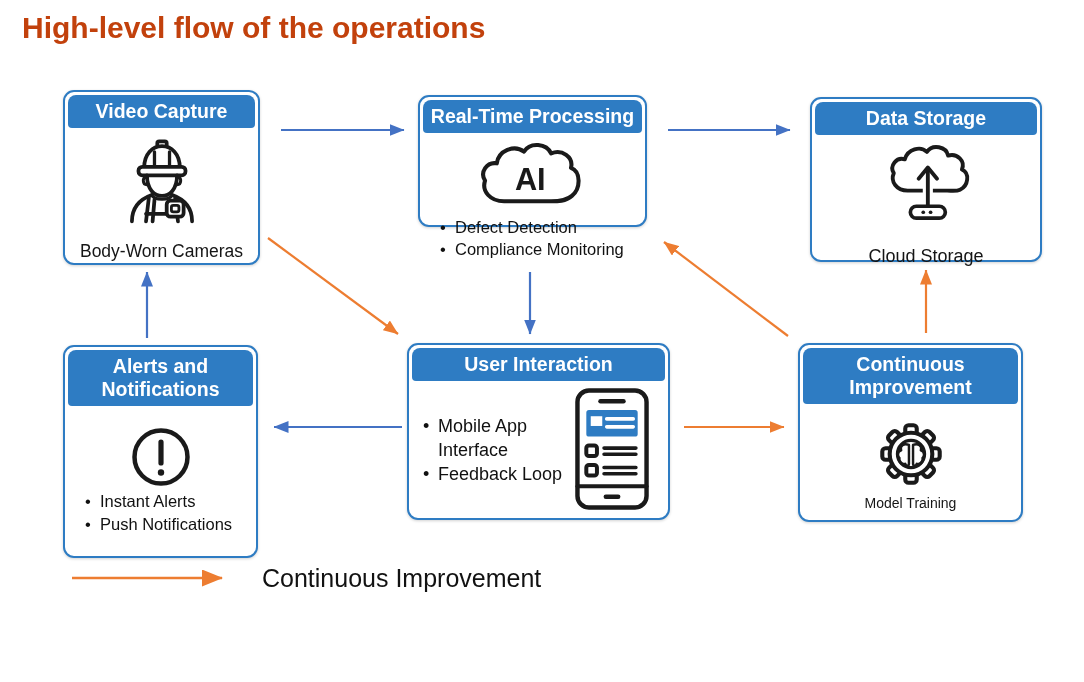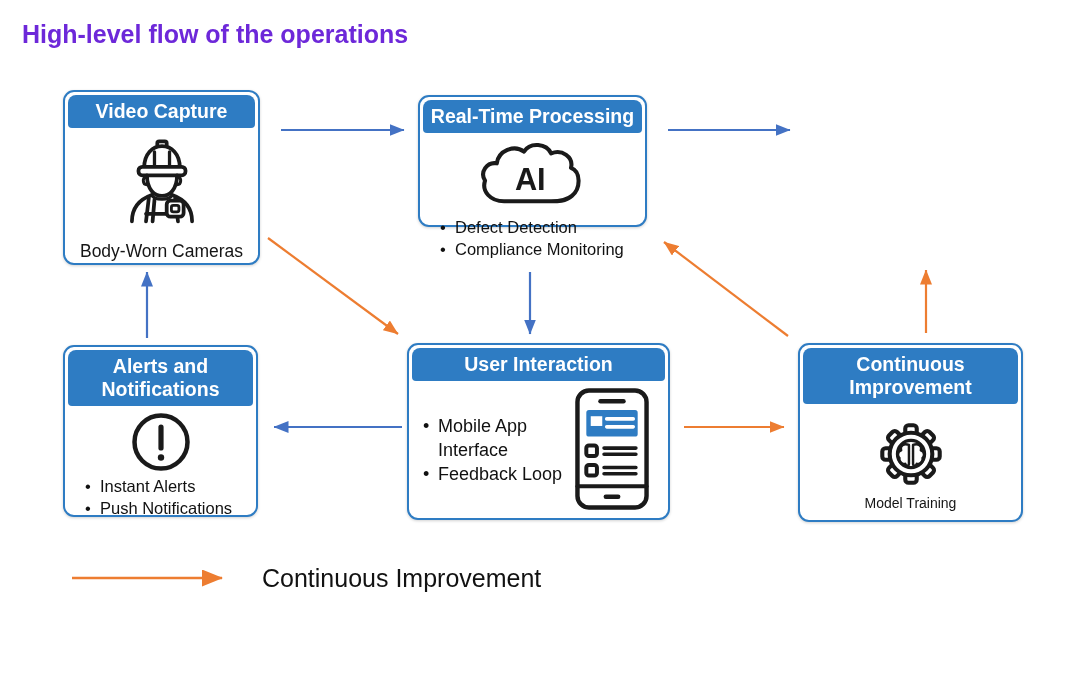--- a/index.html
+++ b/index.html
@@ -1,34 +1,34 @@
 <!DOCTYPE html>
 <html><head>
 <meta charset="utf-8">
 <style>
   html,body{margin:0;padding:0;background:#fff;}
   .canvas{position:relative;width:1084px;height:682px;background:#fff;overflow:hidden;
           font-family:"Liberation Sans",sans-serif;}
-  .page-title{position:absolute;left:22px;top:20px;font-size:25px;font-weight:bold;color:#6d28d9;}
+  .page-title{position:absolute;left:22px;top:11px;font-size:30px;font-weight:bold;color:#c2410c;}
 
   .node{position:absolute;background:#fff;border:2.5px solid #2e7cc3;border-radius:11px;
         box-shadow:0 1px 3px rgba(0,0,0,.18);display:flex;flex-direction:column;box-sizing:border-box;}
   .node-header{margin:3px;border-radius:8px 8px 4px 4px;background:#2e7cc3;color:#fff;
         font-weight:bold;font-size:19.5px;text-align:center;padding:5px 2px;line-height:1.18;}
   .node-body{flex:1;display:flex;flex-direction:column;align-items:center;justify-content:center;
         padding:2px 8px 6px;}
   .caption{font-size:17.5px;color:#151515;text-align:center;margin-top:14px;}
   ul.bullets{list-style:none;margin:2px 0 0;padding:0;font-size:16.5px;color:#111;align-self:flex-start;margin-left:10px;}
   ul.bullets li{position:relative;padding-left:17px;line-height:1.35;}
   ul.bullets li::before{content:"\2022";position:absolute;left:2px;}
 
   #node-video-capture{left:63px;top:90px;width:197px;height:175px;}
   #node-real-time-processing{left:418px;top:95px;width:229px;height:132px;}
   #node-data-storage{left:810px;top:97px;width:232px;height:165px;}
-  #node-alerts-notifications{left:63px;top:345px;width:195px;height:172px;}
+  #node-alerts-notifications{left:63px;top:345px;width:195px;height:213px;}
   #node-user-interaction{left:407px;top:343px;width:263px;height:177px;}
   #node-continuous-improvement{left:798px;top:343px;width:225px;height:179px;}
 
   #node-user-interaction .node-body{flex-direction:row;align-items:center;justify-content:flex-start;gap:2px;padding-left:12px;}
   #node-user-interaction ul.bullets{font-size:18px;width:148px;margin-left:0;align-self:center;}
   #node-data-storage .caption{font-size:18px;}
   #node-continuous-improvement .caption{font-size:14px;margin-top:0;}
 
   .arrows{position:absolute;left:0;top:0;width:1084px;height:682px;pointer-events:none;}
 
@@ -75,20 +75,35 @@
         <path d="M33,70 C18,70 8,59 12,47 C6,38 14,26 25,28 C27,14 44,7 55,15 C62,4 80,6 85,17 C97,12 110,21 107,33 C118,37 118,56 108,64 C101,70 92,70 85,70 Z" fill="#fff"></path>
         <text x="62" y="57" text-anchor="middle" fill="#1a1a1a" stroke="none" style="font:bold 34px 'Liberation Sans',sans-serif">AI</text>
       </svg>
       <ul class="bullets">
         <li>Defect Detection</li>
         <li>Compliance Monitoring</li>
       </ul>
     </div>
   </div>
 
+  <div class="node" id="node-data-storage" style="border-color: rgb(46, 124, 195);">
+    <div class="node-header" style="background-color: rgb(46, 124, 195);">Data Storage</div>
+    <div class="node-body">
+      <svg class="icon" viewBox="0 0 100 100" width="92" height="92" fill="none" stroke="#1a1a1a" stroke-width="4.2" stroke-linecap="round" stroke-linejoin="round">
+        <path d="M30,55 C18,55 11,45 15,36 C10,28 18,18 27,21 C30,10 44,6 51,13 C57,4 72,7 74,17 C84,14 93,23 89,32 C98,36 96,50 87,54 C83,56 78,55 73,55 Z" fill="#fff"></path>
+        <path d="M52,70 L52,26" stroke="#fff" stroke-width="11"></path>
+        <path d="M52,70 L52,31"></path>
+        <path d="M42,42 L52,30 L62,42"></path>
+        <rect x="33" y="72" width="38" height="13" rx="6.5" fill="#fff" stroke-width="4"></rect>
+        <circle cx="47" cy="78.5" r="2" fill="#1a1a1a" stroke="none"></circle>
+        <circle cx="55" cy="78.5" r="2" fill="#1a1a1a" stroke="none"></circle>
+      </svg>
+      <div class="caption">Cloud Storage</div>
+    </div>
+  </div>
 
   <div class="node" id="node-alerts-notifications" style="border-color: rgb(46, 124, 195);">
     <div class="node-header" style="background-color: rgb(46, 124, 195);">Alerts and Notifications</div>
     <div class="node-body">
       <svg class="icon" viewBox="0 0 62 62" width="62" height="62" fill="none" stroke="#1a1a1a" stroke-width="4.5" stroke-linecap="round">
         <circle cx="31" cy="31" r="26.5"></circle>
         <path d="M31,16 L31,37" stroke-width="5.2"></path>
         <circle cx="31" cy="46.5" r="3.2" fill="#1a1a1a" stroke="none"></circle>
       </svg>
       <ul class="bullets">

